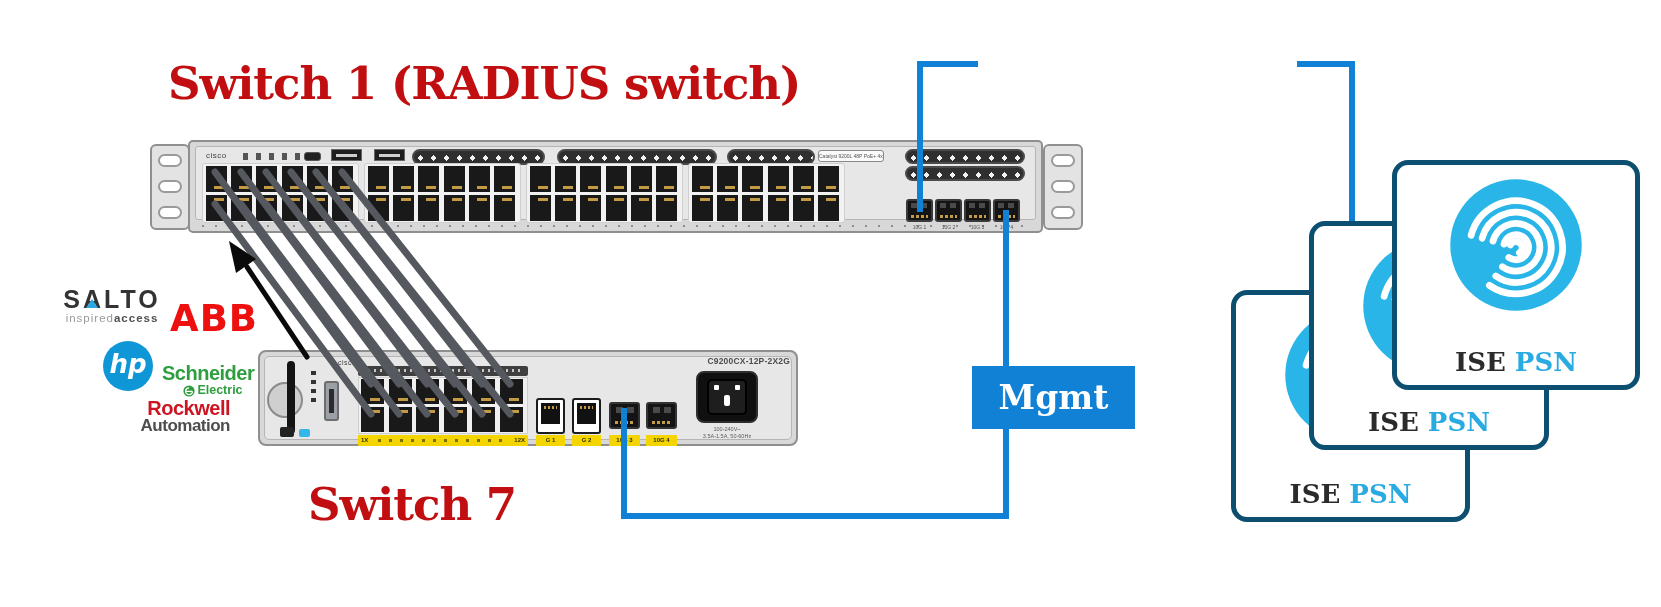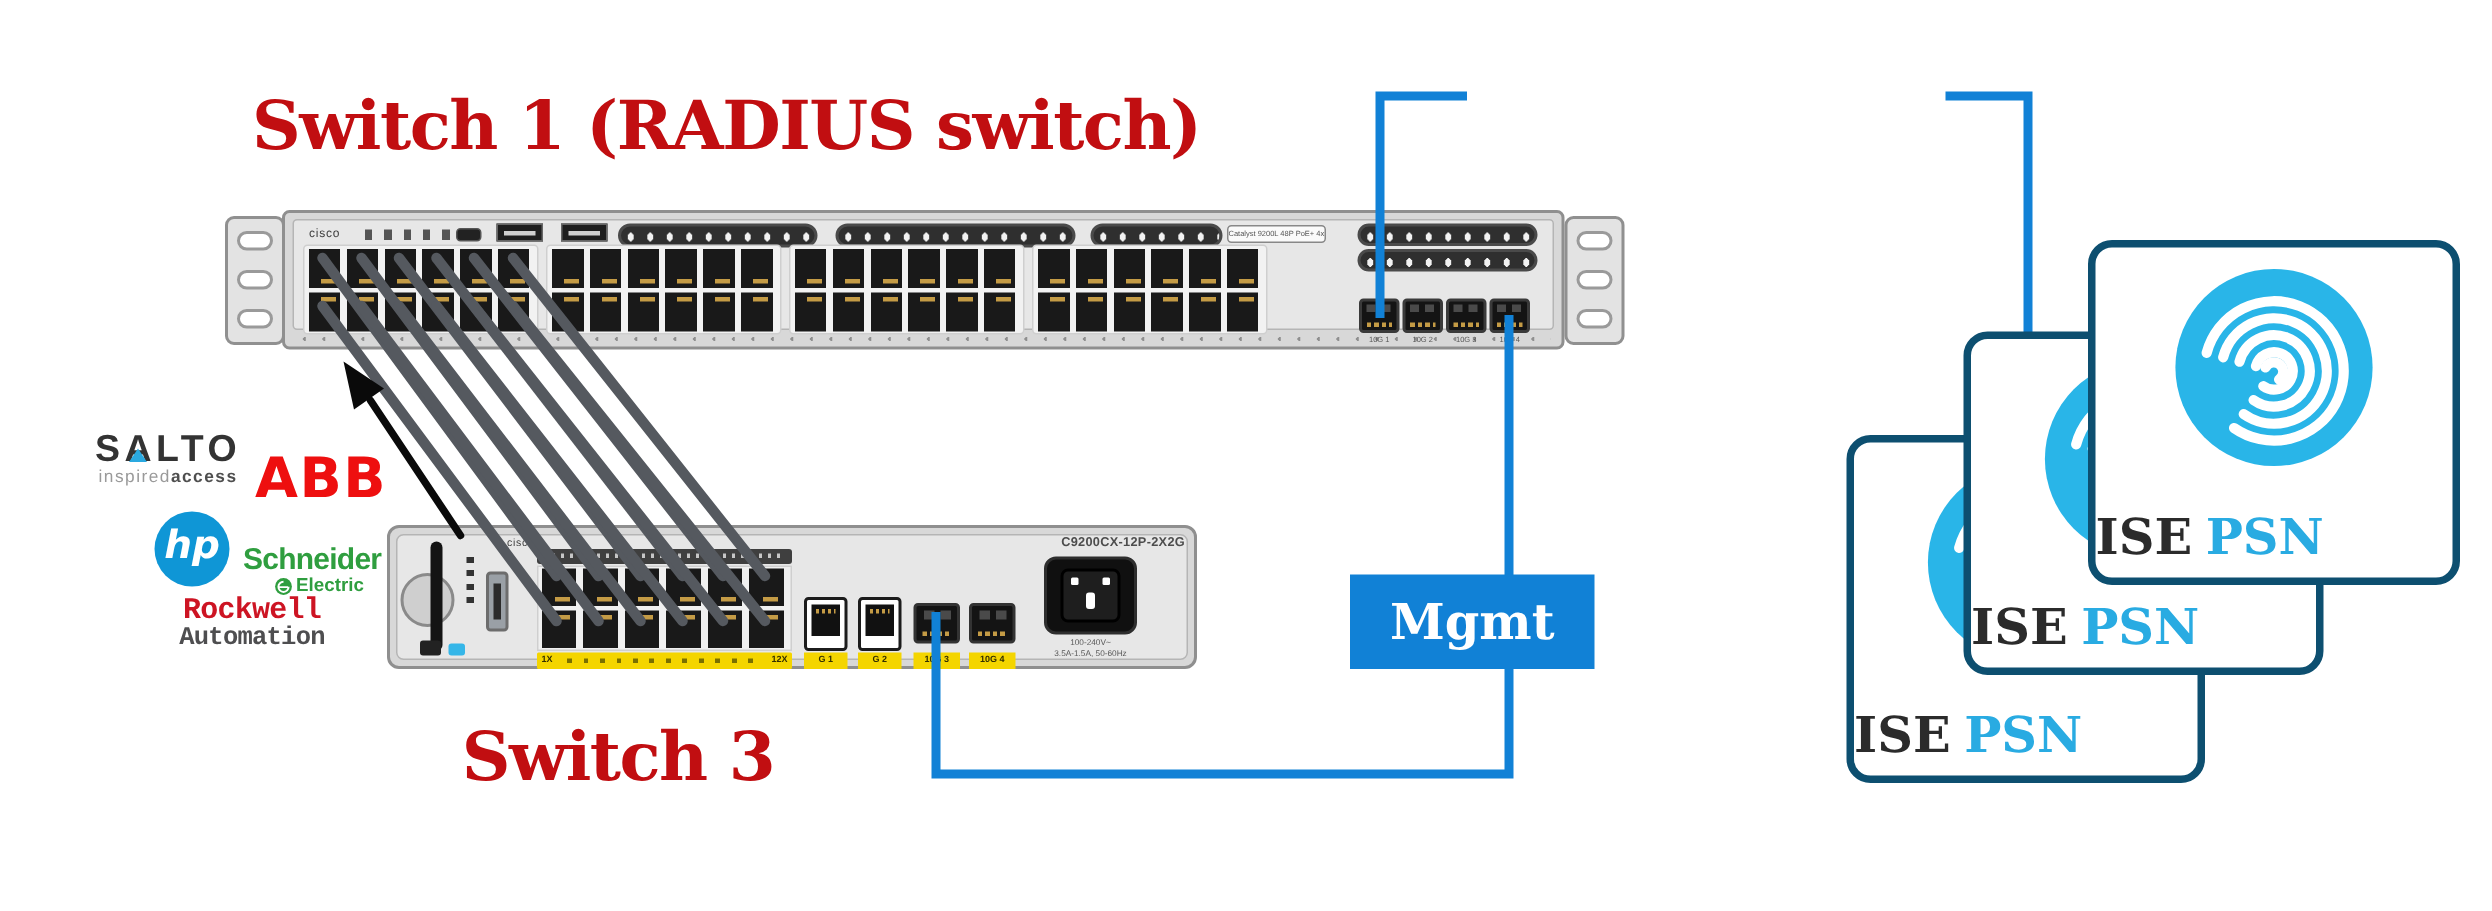--- a/index.html
+++ b/index.html
@@ -16,21 +16,21 @@
   .abs{position:absolute;}
   .slab{font-family:"DejaVu Serif",serif;font-weight:bold;}
 
   
   .s1-title{left:168px;top:57px;font-size:45px;letter-spacing:-1px;color:var(--red);white-space:nowrap;}
   .s2-title{left:112px;top:478px;width:600px;text-align:center;color:var(--red);font-size:45px;line-height:53px;letter-spacing:-1px;}
 
   
   .bluebox{background:var(--blue);color:#fff;text-align:center;font-family:"DejaVu Serif",serif;font-weight:bold;}
   .uplink-box{left:978px;top:33px;width:319px;height:61px;line-height:61px;font-size:33px;}
-  .mgmt-box{left:900px;top:366px;width:163px;height:63px;line-height:63px;font-size:33px;margin-top:17px;}
+  .mgmt-box{left:972px;top:366px;width:163px;height:63px;line-height:63px;font-size:33px;}
 
   
   .ear{background:#e3e3e3;border:2px solid #909090;border-radius:6px;width:40px;height:86px;}
   .ear-hole{position:absolute;left:6px;width:24px;height:13px;background:#fff;border:2px solid #9a9a9a;border-radius:7px;}
   .s1-chassis{left:188px;top:140px;width:855px;height:93px;background:#d8d8d8;border:2px solid #8f8f8f;border-radius:5px;}
   .s1-face{left:195px;top:146px;width:841px;height:74px;background:#e7e7e7;border:1px solid #b5b5b5;border-radius:3px;}
   .s1-bottomstrip{left:198px;top:222px;width:836px;height:8px;background-image:radial-gradient(circle 1.2px at 5px 4px,#8f8f8f 99%,transparent 100%);background-size:13px 8px;}
   .brand-txt{font-size:8px;font-weight:normal;color:#3d3d3d;letter-spacing:.5px;}
   .s1-brand{left:206px;top:151px;}
   .s1-icons{left:243px;top:153px;width:58px;height:7px;background:repeating-linear-gradient(90deg,#555 0 5px,transparent 5px 13px);}
@@ -109,31 +109,31 @@
   .abb{left:170px;top:297px;font-size:37px;font-weight:bold;color:#ee0f0f;letter-spacing:1px;font-family:"DejaVu Sans",sans-serif;}
   .mitsubishi{left:16px;top:330px;width:88px;text-align:center;}
   .mit-mark{position:relative;width:46px;height:46px;margin:0 auto;}
   .dia{position:absolute;width:22px;height:25px;background:#da0b16;clip-path:polygon(50% 0,100% 50%,50% 100%,0 50%);}
   .d1{left:12px;top:0;} .d2{left:1px;top:20px;} .d3{left:23px;top:20px;}
   .mit-text{font-size:13.5px;font-weight:bold;color:#111;line-height:13.5px;letter-spacing:-.5px;}
   .hp{left:103px;top:341px;width:50px;height:50px;border-radius:50%;background:#0f96d6;color:#fff;text-align:center;font-weight:bold;font-style:italic;font-size:26px;line-height:47px;font-family:"DejaVu Sans",sans-serif;}
   .schneider{left:162px;top:362px;width:102px;color:#2f9e3f;}
   .sch1{font-size:20px;font-weight:bold;letter-spacing:-.5px;line-height:22px;}
   .sch2{font-size:12.5px;font-weight:bold;display:flex;align-items:center;justify-content:center;gap:2px;line-height:13px;}
-  .rockwell{left:106px;top:398px;width:124px;text-align:center;font-family:Liberation Mono, monospace;}
+  .rockwell{left:106px;top:398px;width:124px;text-align:right;}
   .rw1{font-size:20px;font-weight:bold;color:#cd1423;letter-spacing:-.5px;line-height:20px;}
   .rw2{font-size:17px;font-weight:bold;color:#4e4e50;letter-spacing:-.5px;line-height:16px;}
 
   
   .ise-card{background:#fff;border:5px solid var(--card-border);border-radius:16px;}
   .card-back{left:1231px;top:290px;width:239px;height:232px;}
   .card-middle{left:1309px;top:221px;width:240px;height:229px;}
   .card-front{left:1392px;top:160px;width:248px;height:230px;}
   .fp-wrap{position:absolute;left:50%;top:12px;transform:translateX(-50%);width:136px;height:136px;}
-  .card-label{position:absolute;bottom:8px;width:100%;text-align:left;font-family:"DejaVu Serif",serif;font-weight:bold;font-size:33px;color:#2b2b2b;white-space:nowrap;}
+  .card-label{position:absolute;bottom:8px;width:100%;text-align:center;font-family:"DejaVu Serif",serif;font-weight:bold;font-size:26px;color:#2b2b2b;white-space:nowrap;}
   .card-label .accent{color:var(--psn);margin-left:9px;}
 
   .connectors{position:absolute;left:0;top:0;pointer-events:none;}
 </style>
 </head>
 <body>
 
 <div class="canvas">
 
   <div>
@@ -317,16 +317,16 @@
           <path d="M30.1 54 A31 31 0 1 1 42.2 87.4"></path>
           <path d="M20.4 51.4 A41 41 0 1 1 36.5 95.6"></path>
         </g>
       </svg>
     </div>
     <div class="card-label"><span>ISE</span><span class="accent">PSN</span></div>
   </div>
 
   <div class="abs slab s1-title">Switch 1 (RADIUS switch)</div>
   <div class="abs slab s2-title">
-    <div>Switch 3</div>
+    <div>Switch 7</div>
   </div>
 
 </div>
 
 </body></html>

